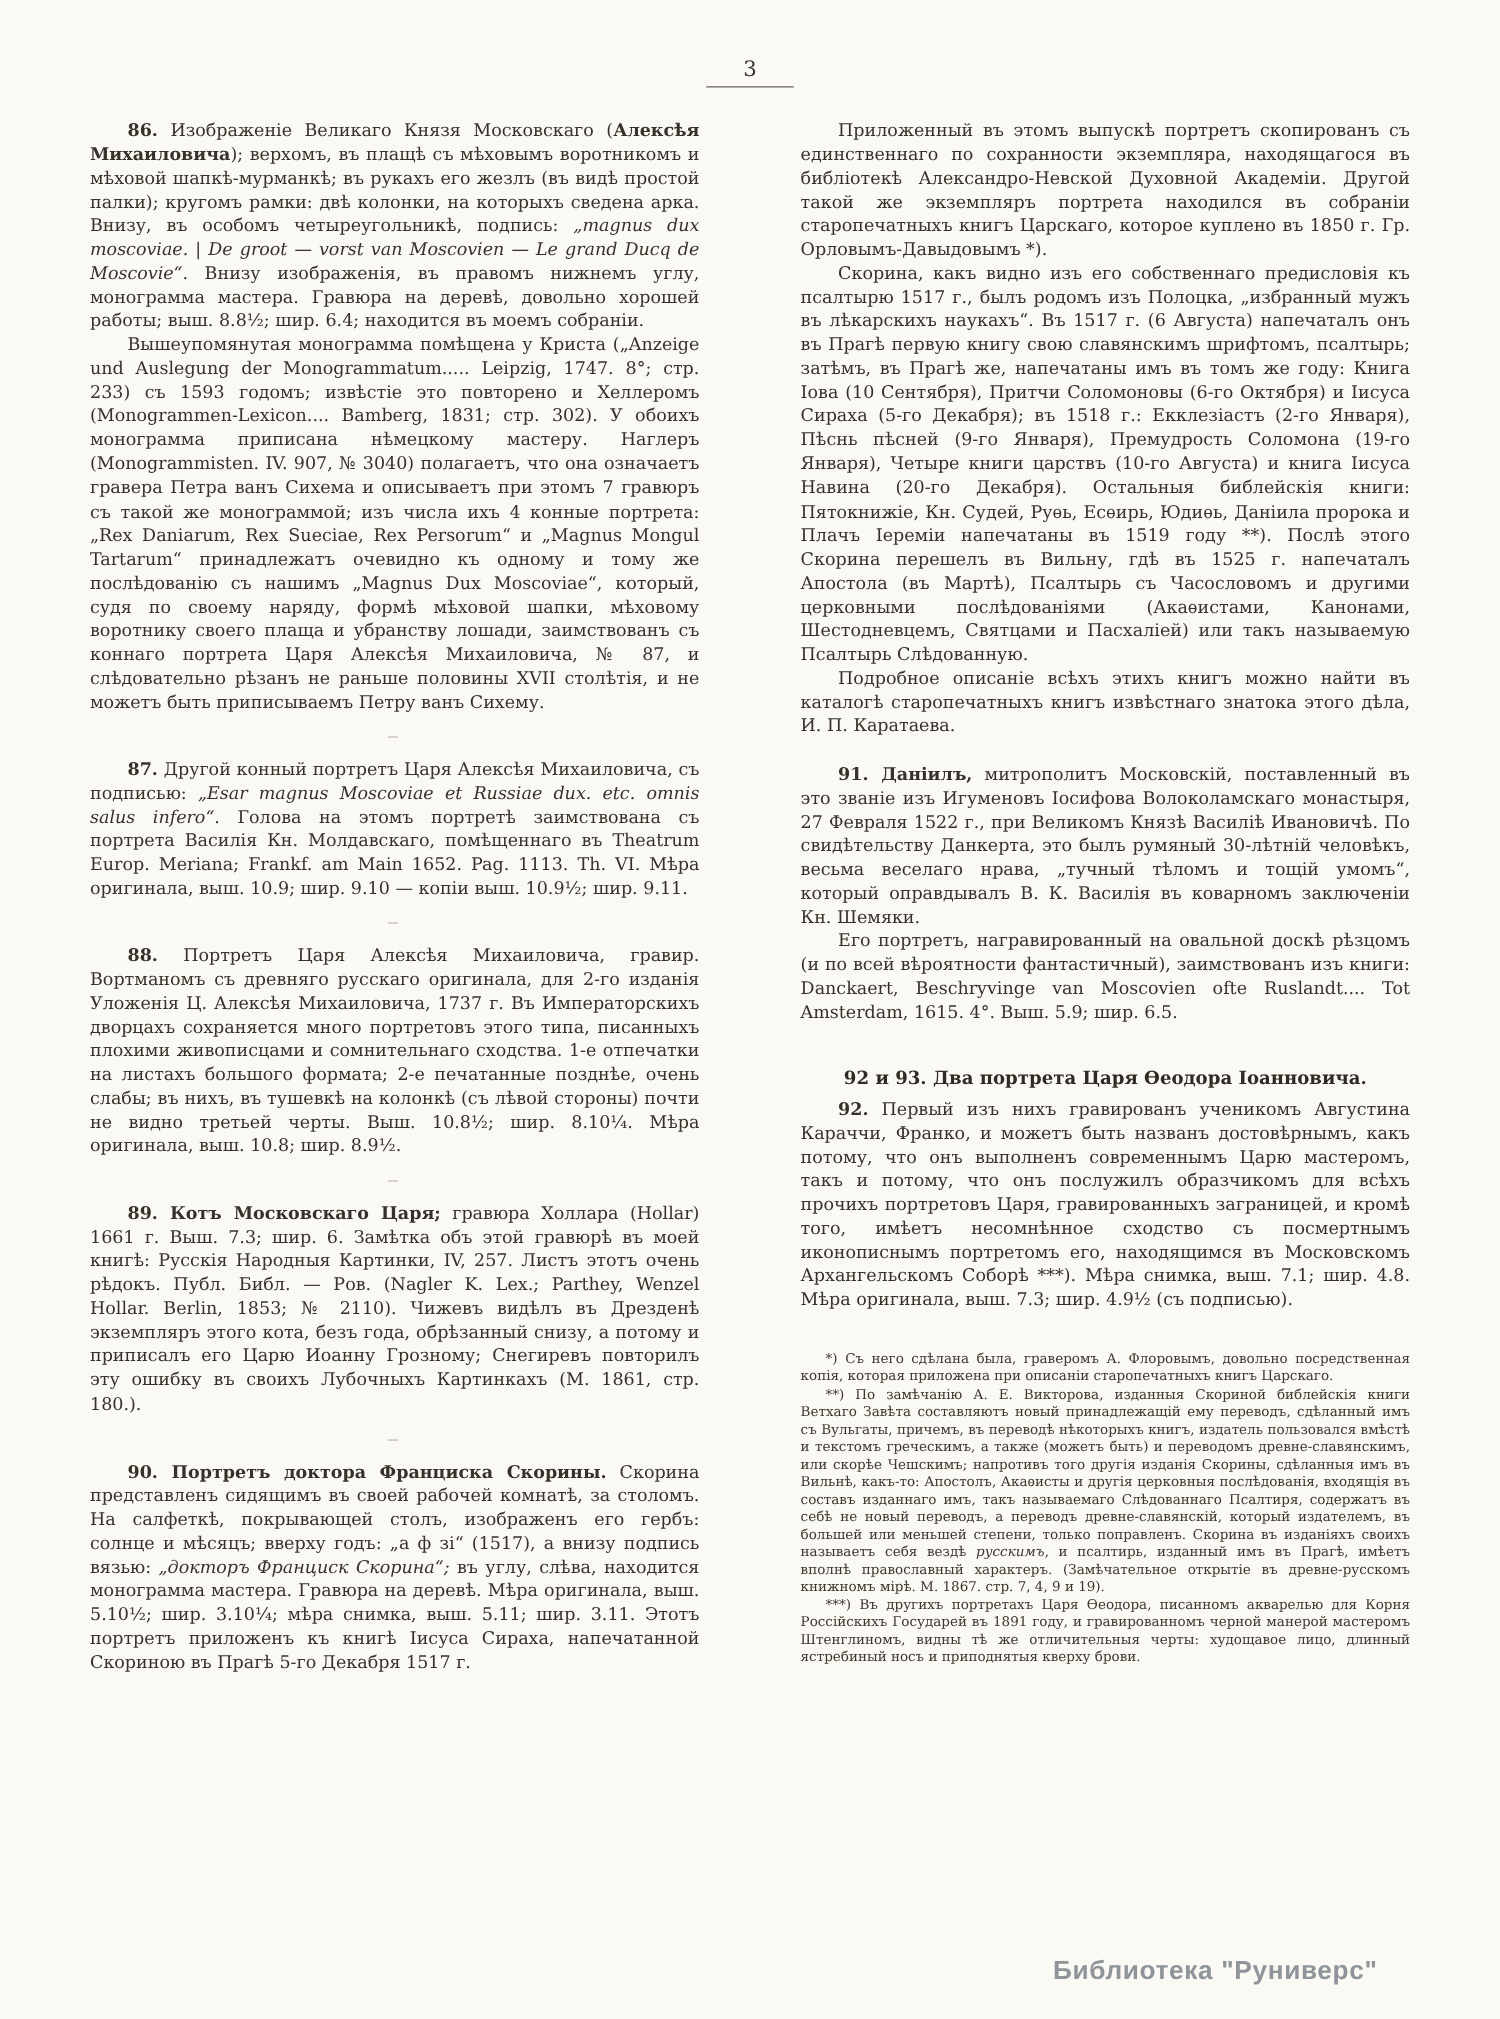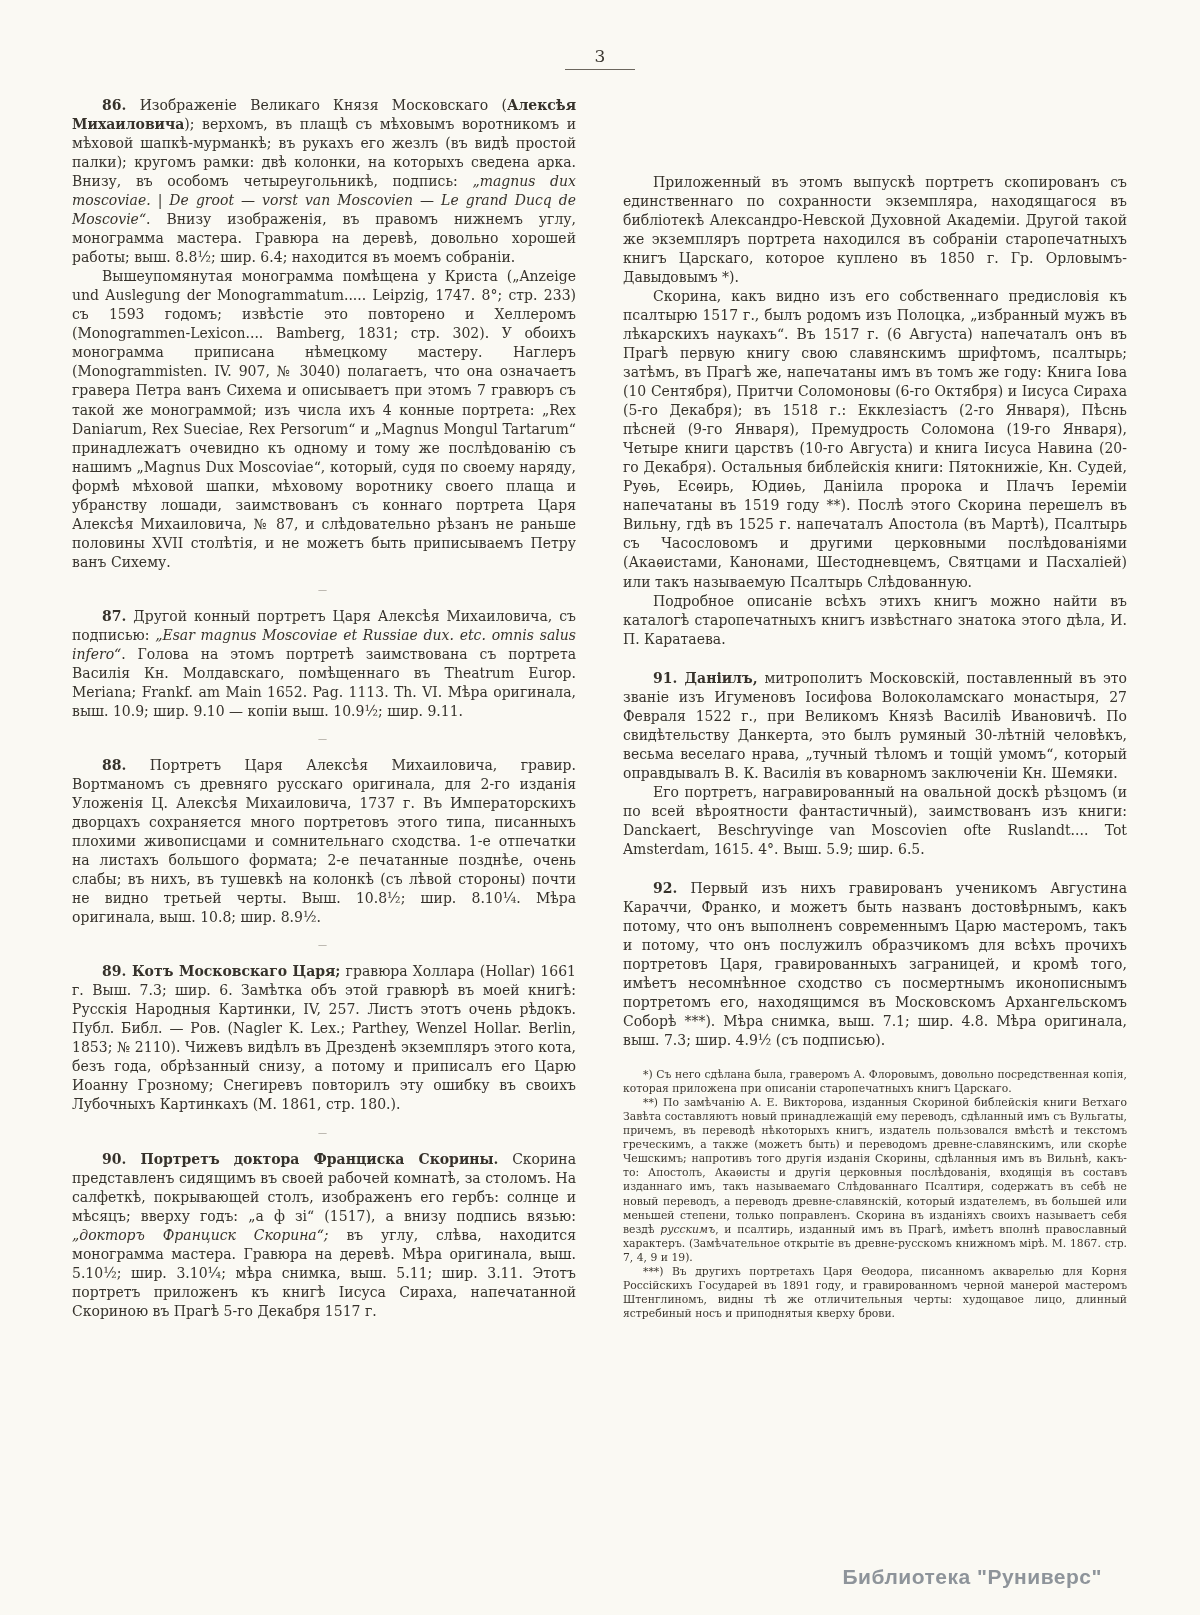--- a/index.html
+++ b/index.html
@@ -9,21 +9,21 @@
     background: #faf9f3;
     font-family: "DejaVu Serif", "Liberation Serif", serif;
     color: #37332c;
   }
   .page { position: relative; width: 1200px; height: 1615px; padding: 46px 72px 0 72px; }
   .page-header { text-align: center; margin-bottom: 26px; }
   .page-number {
     display: inline-block; font-size: 17px; padding: 0 30px 3px 30px;
     border-bottom: 1px solid #6b665d; color: #3a362f;
   }
-  .columns { display: flex; align-items: flex-end; }
+  .columns { display: flex; align-items: flex-start; gap: 17px; }
   .col { width: 504px; }
   .col-left { }
   .col-right { }
   .divider { width: 1px; margin: 6px 23px 30px 23px; background: #d9d5c8; }
   p { margin: 0; }
   .para {
     font-size: 14px; line-height: 1.36; text-align: justify; text-indent: 30px;
     color: #36322b;
   }
   .heading {
@@ -33,21 +33,21 @@
   .footnote {
     font-size: 10.8px; line-height: 1.3; text-align: justify; text-indent: 20px;
     color: #3c372f;
   }
   .footnote:first-of-type { margin-top: 16px; }
   .sep {
     text-align: center; color: #9a948a; font-size: 9px; letter-spacing: 3px;
     margin: 13px 0 12px 0; user-select: none;
   }
   .gap { height: 20px; }
-  .fn-block-start { margin-top: 18px; }
+  .fn-block-start { margin-top: 30px; }
   b { font-weight: bold; }
   i { font-style: italic; }
   .watermark {
     position: absolute; right: 98px; bottom: 26px;
     font-family: "Liberation Sans", sans-serif;
     font-size: 21px; font-weight: bold; color: #8e949a;
     letter-spacing: 0.5px;
   }
 </style>
 </head>
@@ -72,20 +72,21 @@
       </div>
     <div class="divider"></div>
     <div class="col col-right">
         <p class="para"><span>Приложенный въ этомъ выпускѣ портретъ скопированъ съ единственнаго по сохранности экземпляра, находящагося въ библіотекѣ Александро-Невской Духовной Академіи. Другой такой же экземпляръ портрета находился въ собраніи старопечатныхъ книгъ Царскаго, которое куплено въ 1850 г. Гр. Орловымъ-Давыдовымъ *).</span></p>
         <p class="para"><span>Скорина, какъ видно изъ его собственнаго предисловія къ псалтырю 1517 г., былъ родомъ изъ Полоцка, „избранный мужъ въ лѣкарскихъ наукахъ“. Въ 1517 г. (6 Августа) напечаталъ онъ въ Прагѣ первую книгу свою славянскимъ шрифтомъ, псалтырь; затѣмъ, въ Прагѣ же, напечатаны имъ въ томъ же году: Книга Іова (10 Сентября), Притчи Соломоновы (6-го Октября) и Іисуса Сираха (5-го Декабря); въ 1518 г.: Екклезіастъ (2-го Января), Пѣснь пѣсней (9-го Января), Премудрость Соломона (19-го Января), Четыре книги царствъ (10-го Августа) и книга Іисуса Навина (20-го Декабря). Остальныя библейскія книги: Пятокнижіе, Кн. Судей, Руѳь, Есѳирь, Юдиѳь, Даніила пророка и Плачъ Іереміи напечатаны въ 1519 году **). Послѣ этого Скорина перешелъ въ Вильну, гдѣ въ 1525 г. напечаталъ Апостола (въ Мартѣ), Псалтырь съ Часословомъ и другими церковными послѣдованіями (Акаѳистами, Канонами, Шестодневцемъ, Святцами и Пасхаліей) или такъ называемую Псалтырь Слѣдованную.</span></p>
         <p class="para"><span>Подробное описаніе всѣхъ этихъ книгъ можно найти въ каталогѣ старопечатныхъ книгъ извѣстнаго знатока этого дѣла, И. П. Каратаева.</span></p>
         <div class="gap"></div>
         <p class="para"><b>91. Даніилъ,</b><span> митрополитъ Московскій, поставленный въ это званіе изъ Игуменовъ Іосифова Волоколамскаго монастыря, 27 Февраля 1522 г., при Великомъ Князѣ Василіѣ Ивановичѣ. По свидѣтельству Данкерта, это былъ румяный 30-лѣтній человѣкъ, весьма веселаго нрава, „тучный тѣломъ и тощій умомъ“, который оправдывалъ В. К. Василія въ коварномъ заключеніи Кн. Шемяки.</span></p>
         <p class="para"><span>Его портретъ, награвированный на овальной доскѣ рѣзцомъ (и по всей вѣроятности фантастичный), заимствованъ изъ книги: Danckaert, Beschryvinge van Moscovien ofte Ruslandt.... Tot Amsterdam, 1615. 4°. Выш. 5.9; шир. 6.5.</span></p>
         <div class="gap"></div>
+        <p class="heading"><b>92 и 93. Два портрета Царя Ѳеодора Іоанновича.</b></p>
         <p class="para"><b>92.</b><span> Первый изъ нихъ гравированъ ученикомъ Августина Караччи, Франко, и можетъ быть названъ достовѣрнымъ, какъ потому, что онъ выполненъ современнымъ Царю мастеромъ, такъ и потому, что онъ послужилъ образчикомъ для всѣхъ прочихъ портретовъ Царя, гравированныхъ заграницей, и кромѣ того, имѣетъ несомнѣнное сходство съ посмертнымъ иконописнымъ портретомъ его, находящимся въ Московскомъ Архангельскомъ Соборѣ ***). Мѣра снимка, выш. 7.1; шир. 4.8. Мѣра оригинала, выш. 7.3; шир. 4.9½ (съ подписью).</span></p>
         <p class="footnote fn-block-start"><span>*) Съ него сдѣлана была, граверомъ А. Флоровымъ, довольно посредственная копія, которая приложена при описаніи старопечатныхъ книгъ Царскаго.</span></p>
         <p class="footnote"><span>**) По замѣчанію А. Е. Викторова, изданныя Скориной библейскія книги Ветхаго Завѣта составляютъ новый принадлежащій ему переводъ, сдѣланный имъ съ Вульгаты, причемъ, въ переводѣ нѣкоторыхъ книгъ, издатель пользовался вмѣстѣ и текстомъ греческимъ, а также (можетъ быть) и переводомъ древне-славянскимъ, или скорѣе Чешскимъ; напротивъ того другія изданія Скорины, сдѣланныя имъ въ Вильнѣ, какъ-то: Апостолъ, Акаѳисты и другія церковныя послѣдованія, входящія въ составъ изданнаго имъ, такъ называемаго Слѣдованнаго Псалтиря, содержатъ въ себѣ не новый переводъ, а переводъ древне-славянскій, который издателемъ, въ большей или меньшей степени, только поправленъ. Скорина въ изданіяхъ своихъ называетъ себя вездѣ </span><i>русскимъ</i><span>, и псалтирь, изданный имъ въ Прагѣ, имѣетъ вполнѣ православный характеръ. (Замѣчательное открытіе въ древне-русскомъ книжномъ мірѣ. М. 1867. стр. 7, 4, 9 и 19).</span></p>
         <p class="footnote"><span>***) Въ другихъ портретахъ Царя Ѳеодора, писанномъ акварелью для Корня Россійскихъ Государей въ 1891 году, и гравированномъ черной манерой мастеромъ Штенглиномъ, видны тѣ же отличительныя черты: худощавое лицо, длинный ястребиный носъ и приподнятыя кверху брови.</span></p>
       </div>
   </div>
   <div class="watermark">Библиотека "Руниверс"</div>
 </div>
 
 </body></html>

